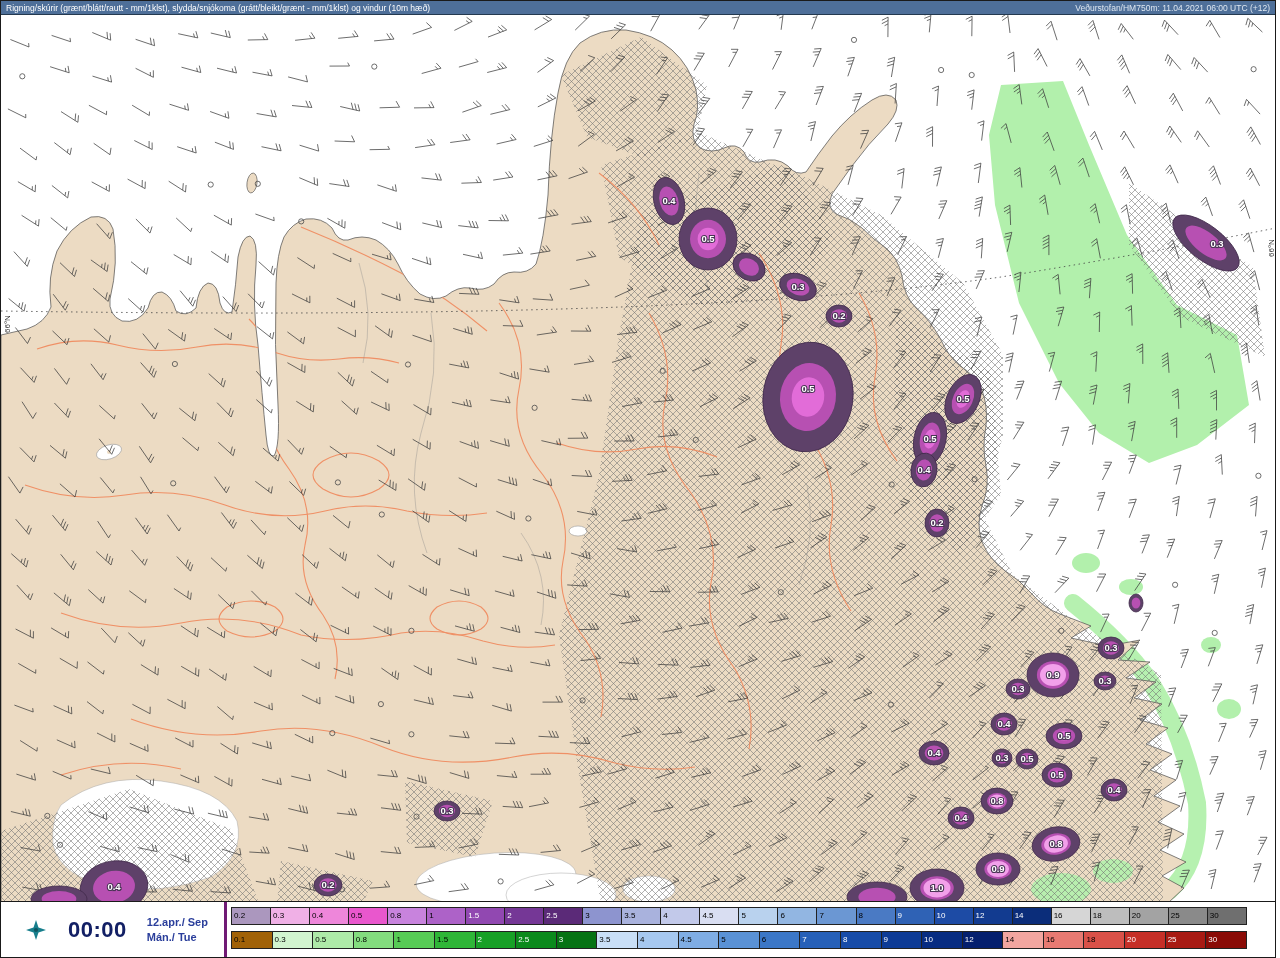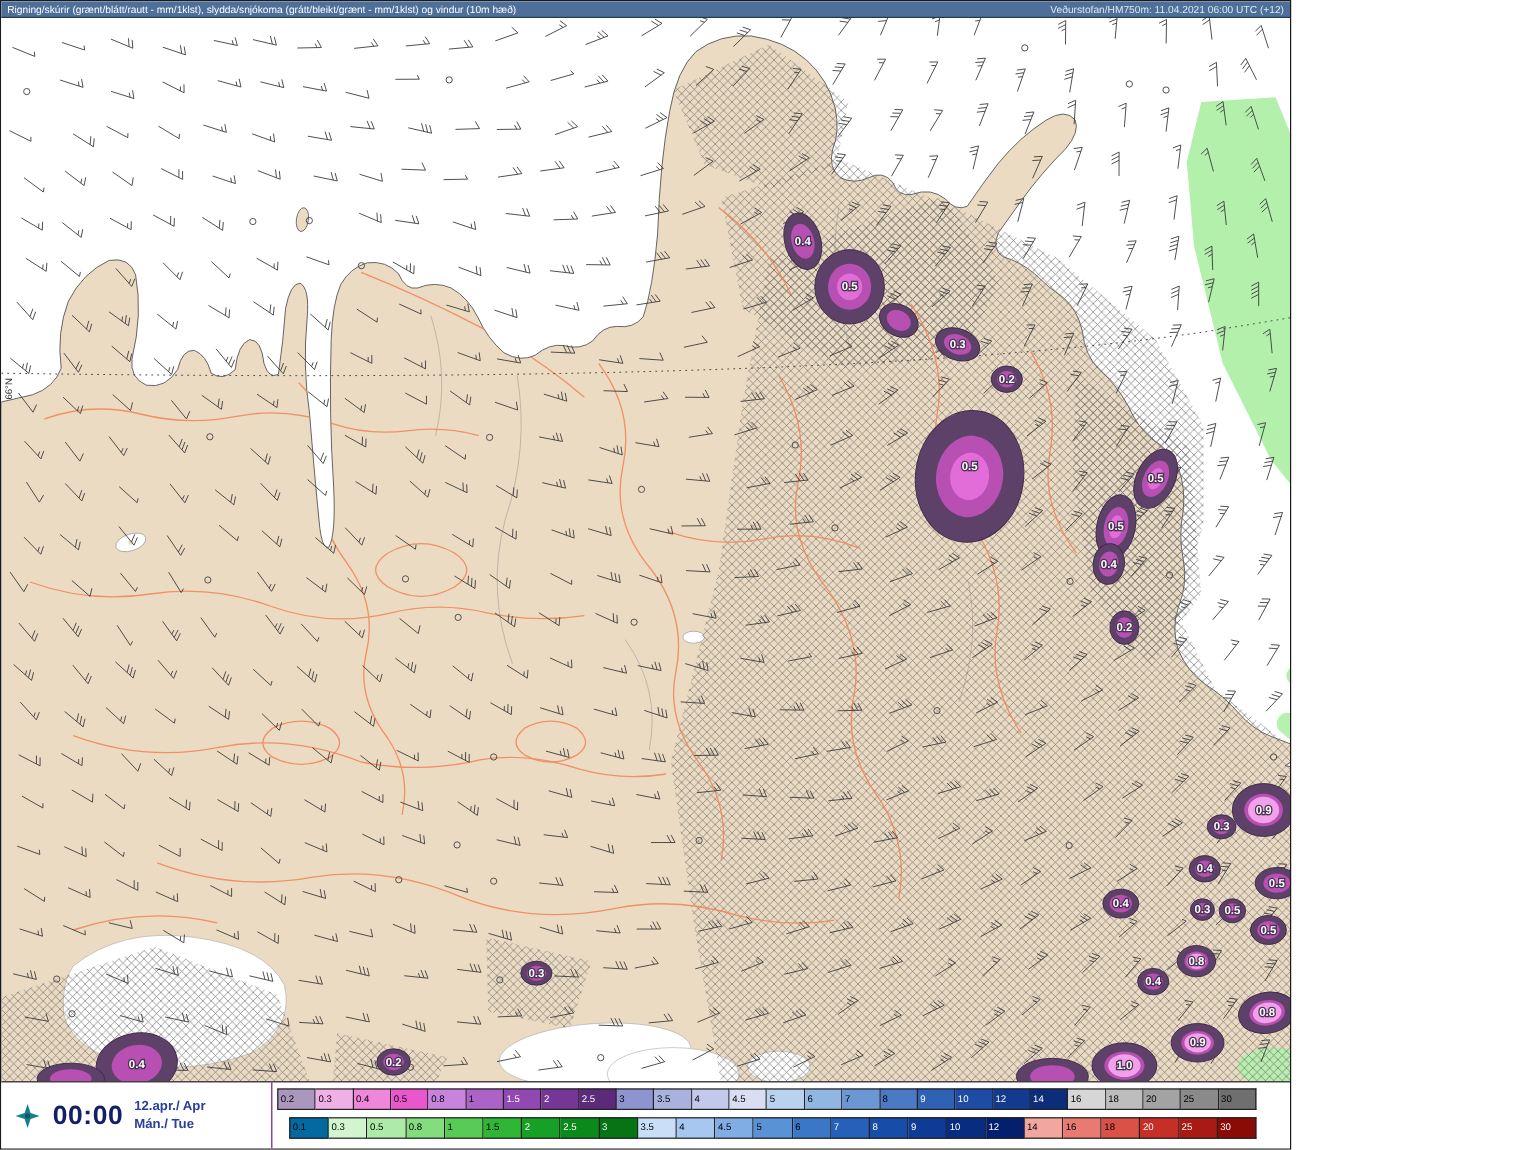--- a/index.html
+++ b/index.html
@@ -1,24 +1,24 @@
 <!DOCTYPE html>
 <html><head>
 <meta charset="utf-8">
 <style>
   *{margin:0;padding:0;box-sizing:border-box}
   html,body{width:1280px;height:958px;background:#fff;font-family:"Liberation Sans",sans-serif}
-  .page{position:absolute;top:0;left:0;width:1076px;height:958px;border:1px solid #1a1a1a;overflow:hidden;background:#fff}
+  .page{position:absolute;top:0;left:0;width:1276px;height:958px;border:1px solid #1a1a1a;overflow:hidden;background:#fff}
   .topbar{position:absolute;top:0;left:0;right:0;height:14px;background:#4e6f99;border-bottom:1px solid #24394f;
           display:flex;justify-content:space-between;align-items:center;padding:0 5px;color:#fff;font-size:8.5px;white-space:nowrap}
   .topbar .r{color:#dfe8f2}
   .map{position:absolute;top:14px;left:0;width:1280px;height:888px;background:#fff}
   .map svg{display:block;width:1280px;height:888px}
   .footer{position:absolute;left:0;right:0;bottom:0;height:56px;background:#fff;border-top:1px solid #1a1a1a;display:flex}
-  .timeblock{width:226px;flex:0 0 226px;display:flex;align-items:center;gap:9px;padding-left:10px;border-right:1px solid #701a75}
+  .timeblock{width:226px;flex:0 0 226px;display:flex;align-items:center;gap:20px;padding-left:23px;border-right:3px solid #701a75}
   .logo{width:24px;height:24px;flex:0 0 24px}
   .time{font-size:22px;font-weight:bold;color:#132065;letter-spacing:.5px}
   .dateblock{font-size:11px;font-weight:bold;color:#2a3e9b;line-height:1.3}
   .legend{flex:1;display:flex;flex-direction:column;gap:6px;padding:5px 28px 0 4px}
   .scale{display:flex;height:18px}
   .cell{flex:1;border-top:1px solid #222;border-bottom:1px solid #222;border-right:1px solid #222;
         font-size:8px;line-height:16px;padding-left:2px;overflow:hidden;white-space:nowrap}
   .cell:first-child{border-left:1px solid #222}
 </style>
 </head>
@@ -1001,21 +1001,21 @@
   </div>
 
   <div class="footer">
     <div class="timeblock">
       <svg class="logo" viewBox="0 0 24 24">
         <path d="M12,2 L14.5,9.5 L22,12 L14.5,14.5 L12,22 L9.5,14.5 L2,12 L9.5,9.5 Z" fill="#177e8c"></path>
         <circle cx="12" cy="12" r="2.1" fill="#0d5560"></circle>
       </svg>
       <span class="time">00:00</span>
       <div class="dateblock">
-        <div>12.apr./ Apr</div>
+        <div>12.apr./ Sep</div>
         <div>Mán./ Tue</div>
       </div>
     </div>
     <div class="legend">
       <div class="scale" id="scale-top">
           <div class="cell" style="background: rgb(171, 151, 190); color: rgb(0, 0, 0);">0.2</div>
           <div class="cell" style="background: rgb(240, 176, 230); color: rgb(0, 0, 0);">0.3</div>
           <div class="cell" style="background: rgb(238, 134, 218); color: rgb(0, 0, 0);">0.4</div>
           <div class="cell" style="background: rgb(233, 87, 205); color: rgb(0, 0, 0);">0.5</div>
           <div class="cell" style="background: rgb(200, 131, 221); color: rgb(0, 0, 0);">0.8</div>
@@ -1035,21 +1035,21 @@
           <div class="cell" style="background: rgb(29, 75, 165); color: rgb(255, 255, 255);">10</div>
           <div class="cell" style="background: rgb(18, 59, 144); color: rgb(255, 255, 255);">12</div>
           <div class="cell" style="background: rgb(11, 45, 122); color: rgb(255, 255, 255);">14</div>
           <div class="cell" style="background: rgb(214, 214, 214); color: rgb(0, 0, 0);">16</div>
           <div class="cell" style="background: rgb(189, 189, 189); color: rgb(0, 0, 0);">18</div>
           <div class="cell" style="background: rgb(163, 163, 163); color: rgb(0, 0, 0);">20</div>
           <div class="cell" style="background: rgb(138, 138, 138); color: rgb(0, 0, 0);">25</div>
           <div class="cell" style="background: rgb(111, 111, 111); color: rgb(0, 0, 0);">30</div>
         </div>
       <div class="scale" id="scale-bottom">
-          <div class="cell" style="background: #0369a1; color: rgb(0, 0, 0); margin-left: 10px;">0.1</div>
+          <div class="cell" style="background: #a16207; color: rgb(0, 0, 0);">0.1</div>
           <div class="cell" style="background: rgb(210, 245, 207); color: rgb(0, 0, 0);">0.3</div>
           <div class="cell" style="background: rgb(174, 234, 168); color: rgb(0, 0, 0);">0.5</div>
           <div class="cell" style="background: rgb(131, 220, 126); color: rgb(0, 0, 0);">0.8</div>
           <div class="cell" style="background: rgb(87, 203, 85); color: rgb(0, 0, 0);">1</div>
           <div class="cell" style="background: rgb(47, 182, 55); color: rgb(0, 0, 0);">1.5</div>
           <div class="cell" style="background: rgb(23, 160, 38); color: rgb(255, 255, 255);">2</div>
           <div class="cell" style="background: rgb(11, 138, 28); color: rgb(255, 255, 255);">2.5</div>
           <div class="cell" style="background: rgb(6, 115, 20); color: rgb(255, 255, 255);">3</div>
           <div class="cell" style="background: rgb(201, 223, 247); color: rgb(0, 0, 0);">3.5</div>
           <div class="cell" style="background: rgb(166, 200, 240); color: rgb(0, 0, 0);">4</div>

